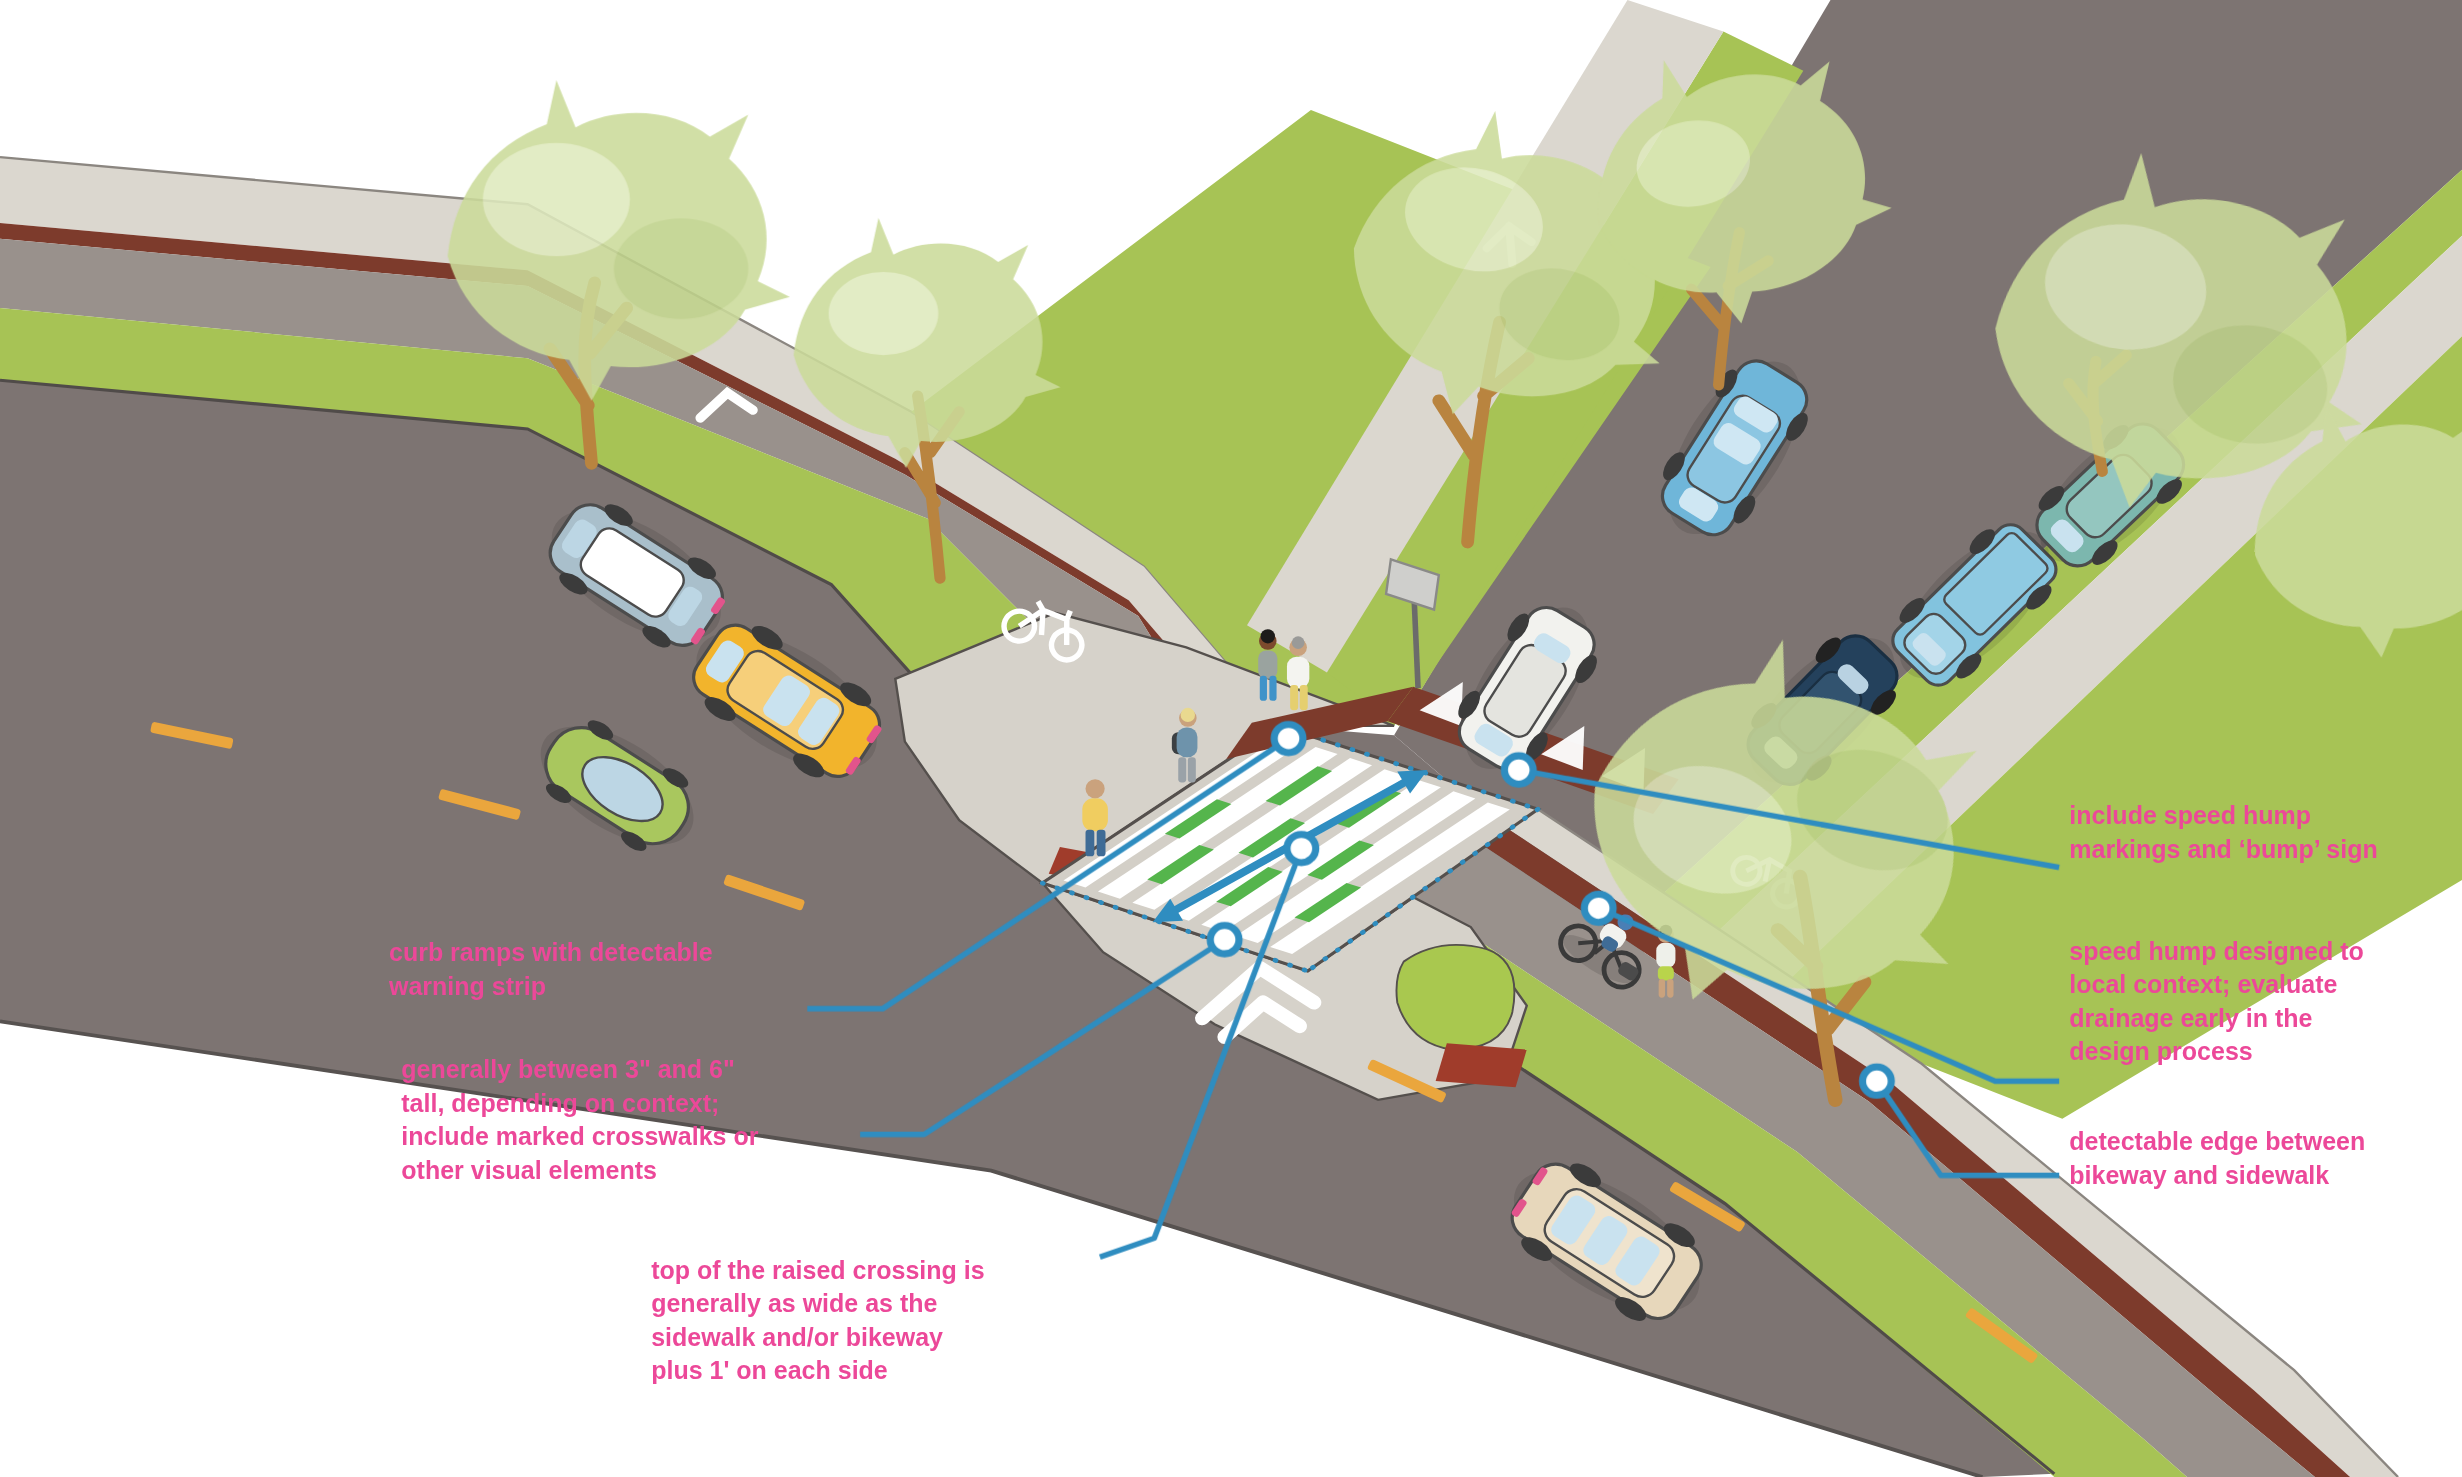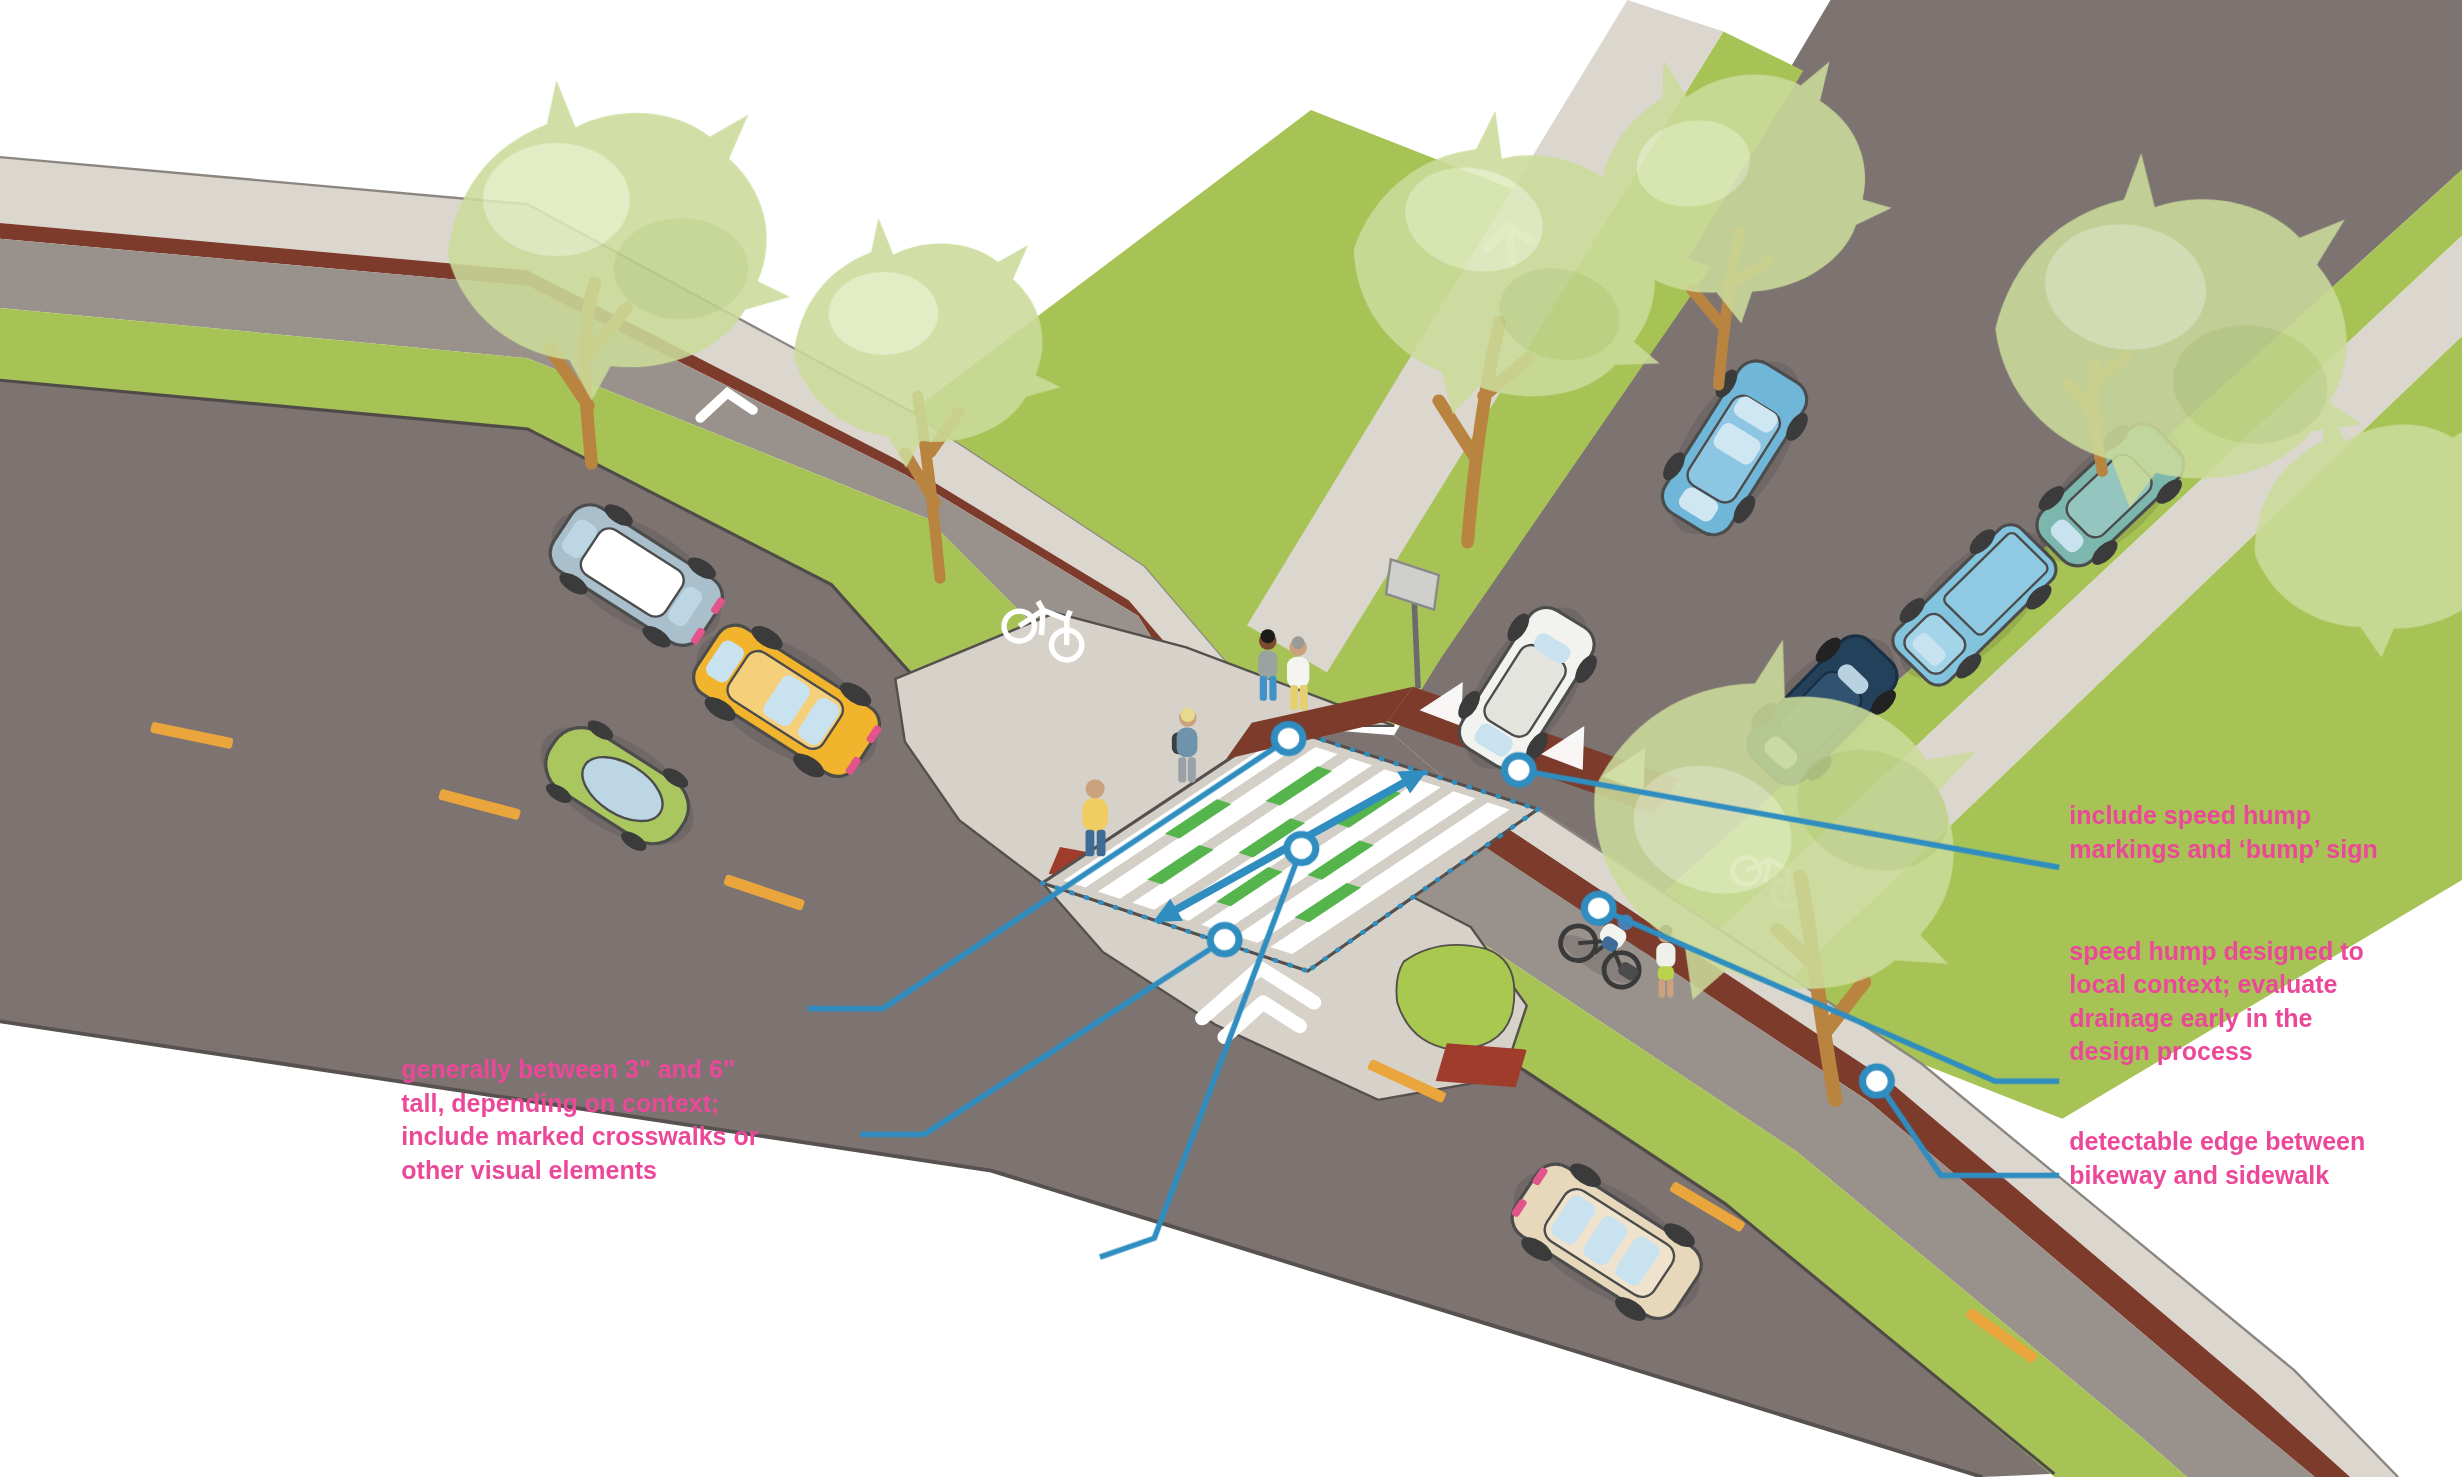--- a/index.html
+++ b/index.html
@@ -375,26 +375,32 @@
       <circle cx="806" cy="470" r="9"></circle>
       <circle cx="766" cy="598" r="9"></circle>
       <circle cx="814" cy="540" r="9"></circle>
       <circle cx="950" cy="490" r="9"></circle>
       <circle cx="1000" cy="578" r="9"></circle>
       <circle cx="1174" cy="688" r="9"></circle>
     </g>
   </g>
 </svg>
 
+  <div class="label" style="left:15.8%; top:63.4%;">curb ramps with detectable
+warning strip</div>
 
   <div class="label" style="left:16.3%; top:71.3%;">generally between 3" and 6"
 tall, depending on context;
 include marked crosswalks or
 other visual elements</div>
 
+  <div class="label" style="left:26.45%; top:84.9%;">top of the raised crossing is
+generally as wide as the
+sidewalk and/or bikeway
+plus 1' on each side</div>
 
   <div class="label" style="left:84.05%; top:54.1%;">include speed hump
 markings and ‘bump’ sign</div>
 
   <div class="label" style="left:84.05%; top:76.2%;">detectable edge between
 bikeway and sidewalk</div>
 
   <div class="label" style="left:84.05%; top:63.3%;">speed hump designed to
 local context; evaluate
 drainage early in the

